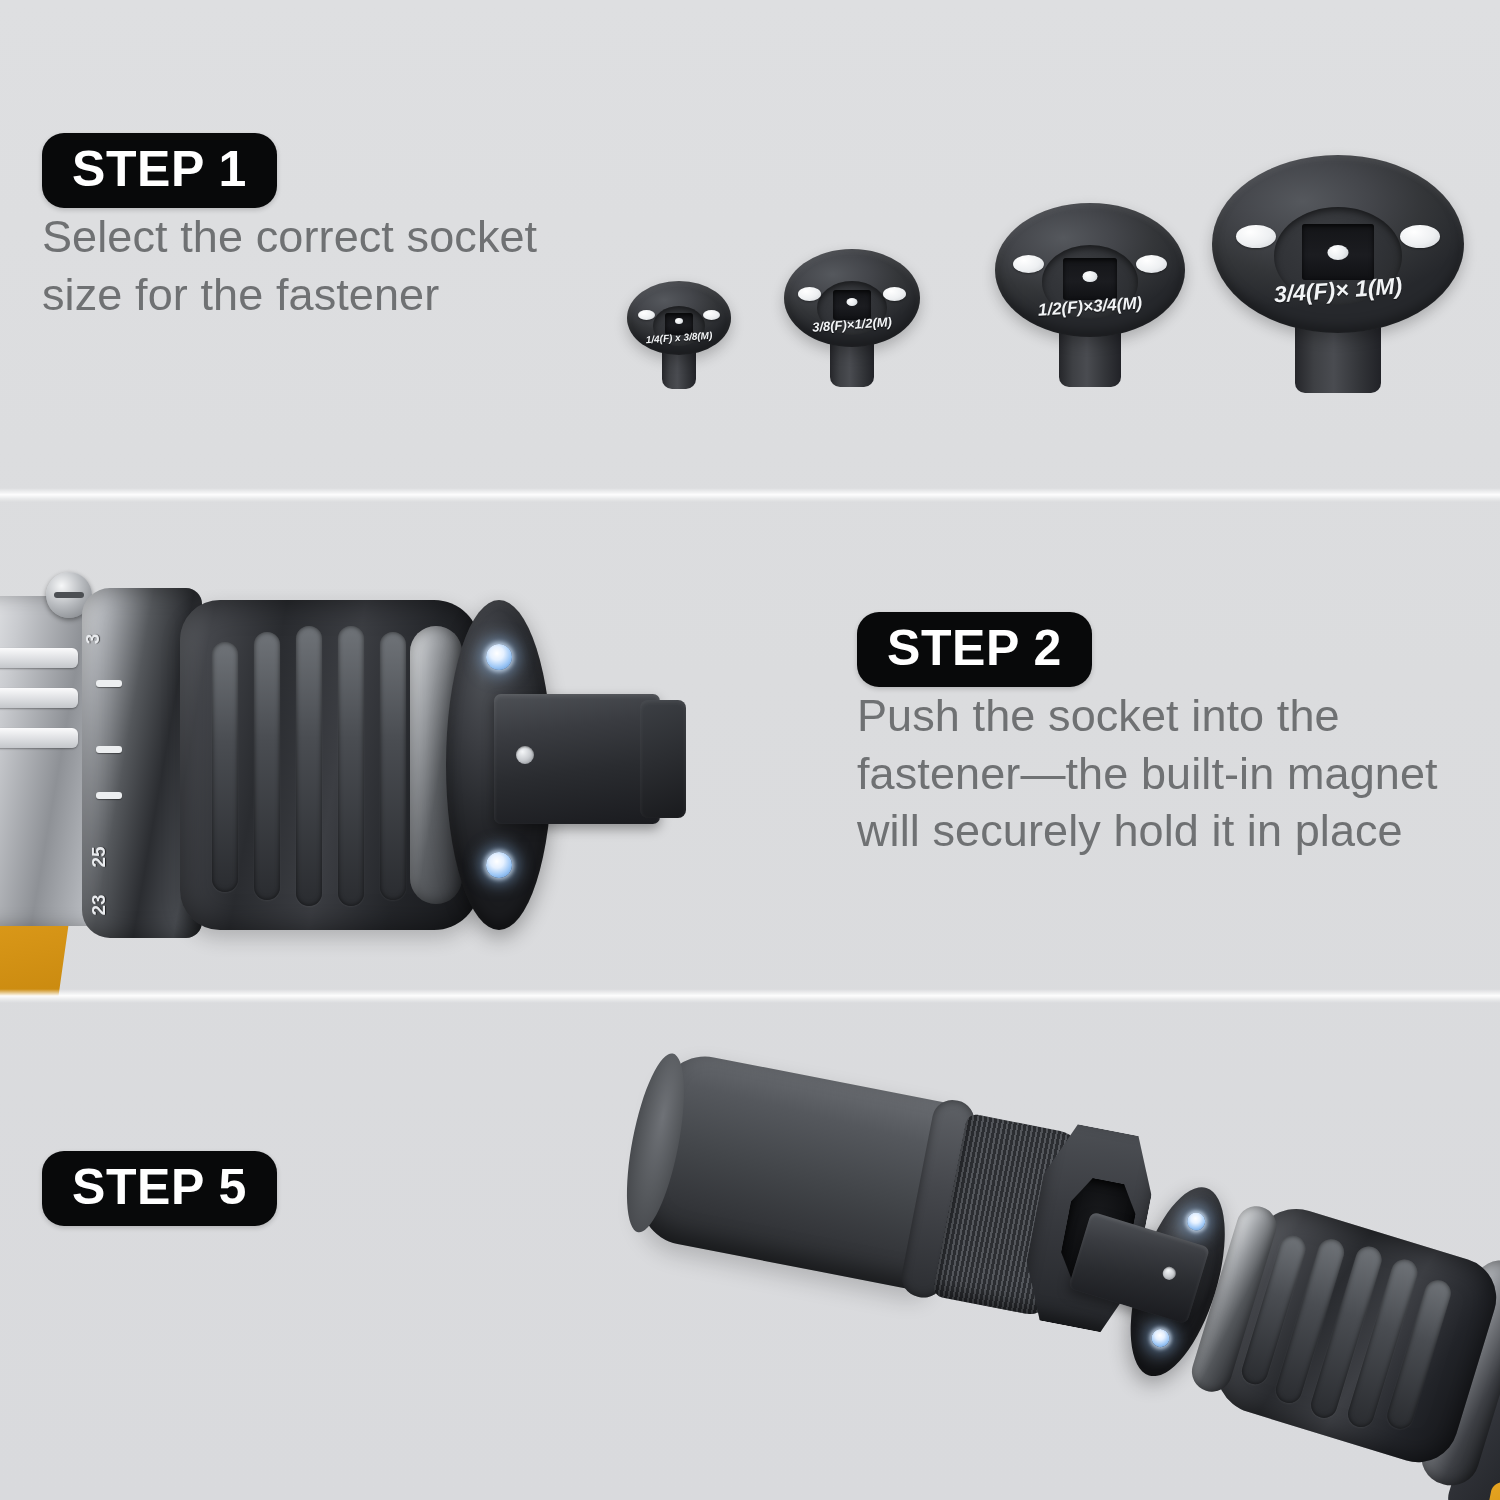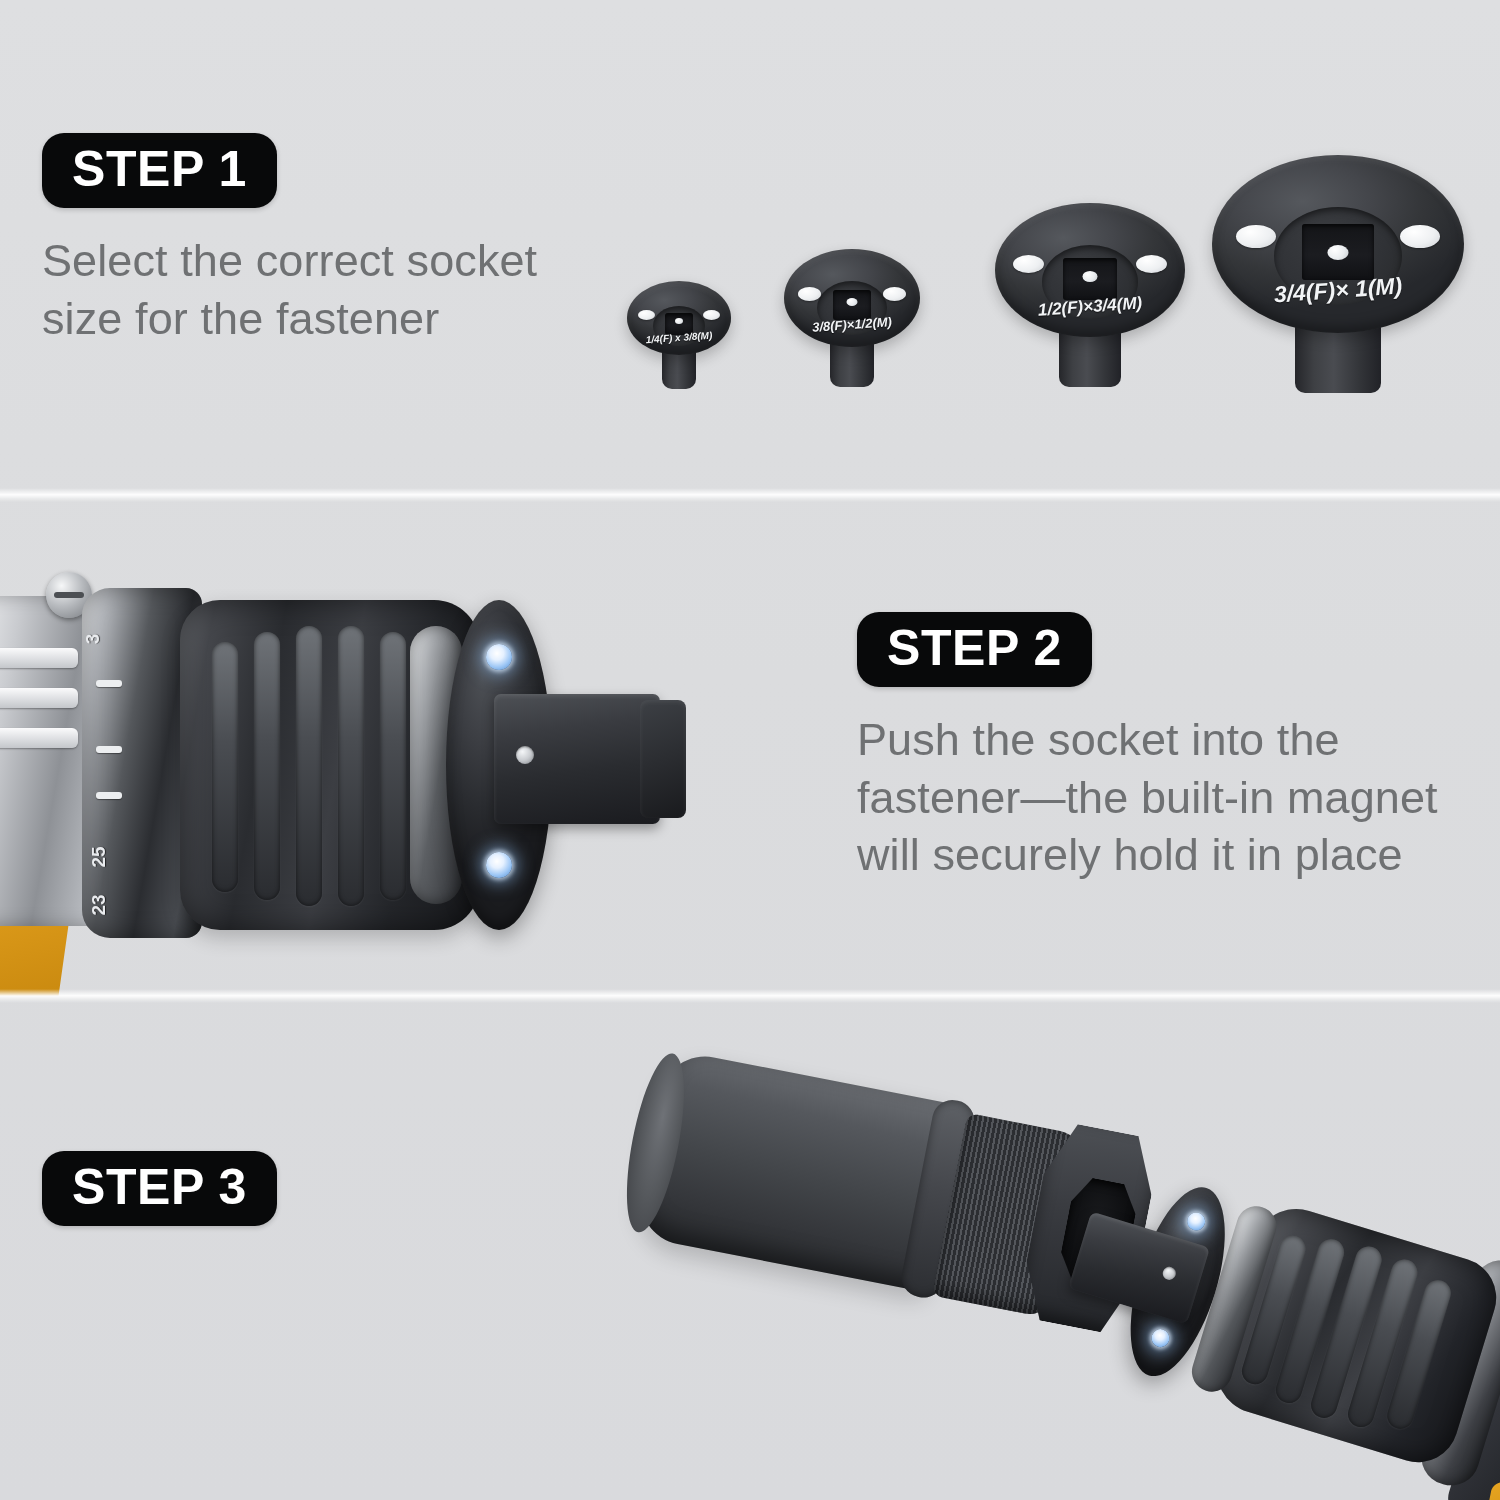--- a/index.html
+++ b/index.html
@@ -30,21 +30,21 @@
   
   .badge{
     display:inline-block; background:#08090a; color:#fff;
     border-radius:22px; padding:11px 30px 14px 30px;
     font-size:50px; font-weight:700; letter-spacing:.6px;
     line-height:1; font-family:"Liberation Sans", sans-serif;
     box-shadow:0 2px 5px rgba(0,0,0,.18);
   }
   .desc{
     color:#6f7173; font-size:45px; line-height:1.28;
-    font-weight:400; letter-spacing:.1px; margin-top:24px;
+    font-weight:400; letter-spacing:.1px; 
     font-family:"Liberation Sans", sans-serif; white-space:pre-line;
   }
   .textblock{ position:absolute; }
 
   
   .adapter{ position:absolute; }
   .ad-stem{
     position:absolute; left:50%; transform:translateX(-50%);
     background:linear-gradient(90deg,#25262a 0%,#3e4044 22%,#4a4c51 45%,#333539 75%,#212227 100%);
     border-radius:4px 4px 10px 10px;
@@ -371,21 +371,21 @@
       </div>
       <div class="sq-face" style="left:790px; top:152px; width:46px; height:118px;"></div>
     </div>
   </div>
 
   <div class="divider" style="top:989px;"></div>
 
   <div class="panel" style="top:1003px; height:497px;">
 
     <div class="textblock" style="left:42px; top:148px; width:560px;">
-      <div class="badge">STEP 3</div>
+      <div class="badge">STEP 5</div>
     </div>
   </div>
 
   <div class="socket">
     <div class="sk-barrel"></div>
     <div class="sk-cap"></div>
     <div class="sk-band"></div>
     <div class="sk-knurl"></div>
     <div class="sk-hex"></div>
     <div class="sk-bore"></div>

